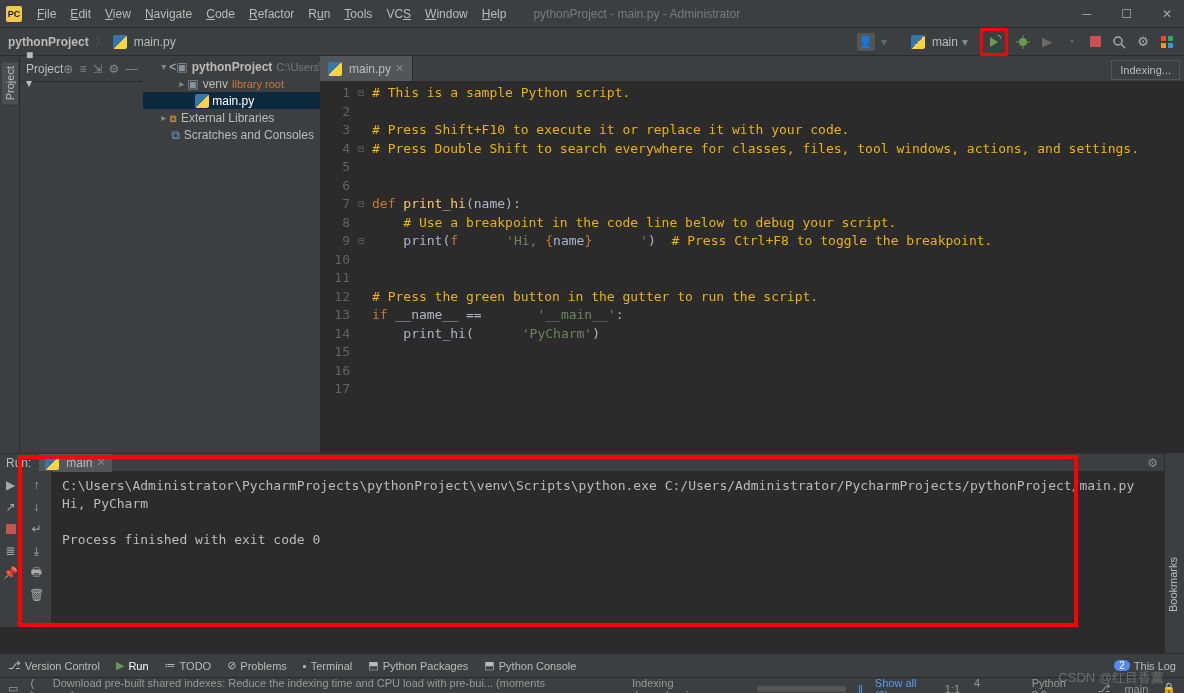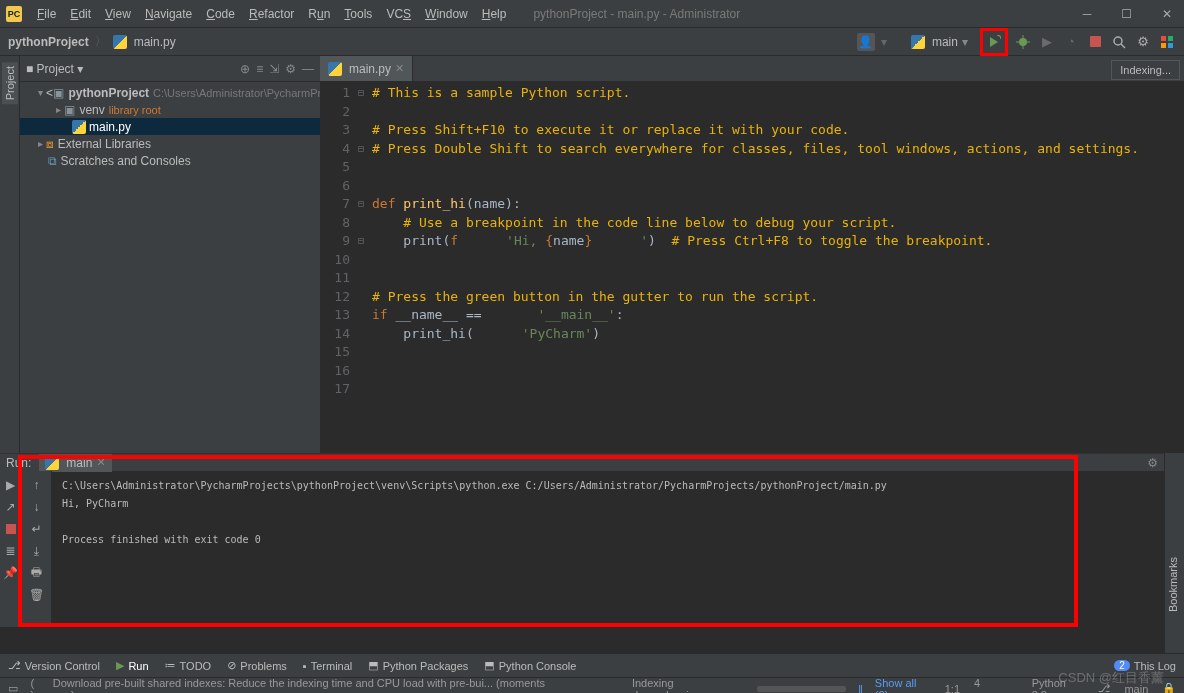--- a/index.html
+++ b/index.html
@@ -26,21 +26,21 @@
 .run-green { color: #6a9955; }
 .debug-green { color: #6a9955; }
 .stop-red { background: #c75450; width: 11px; height: 11px; border-radius: 1px; }
 .highlight-red { border: 3px solid #ff0000; padding: 2px; }
 
 .main { display: flex; height: 397px; }
 .left-gutter { width: 20px; background: #3c3f41; border-right: 1px solid #2b2b2b; display: flex; flex-direction: column; align-items: center; padding-top: 6px; gap: 12px; }
 .vtab { writing-mode: vertical-lr; transform: rotate(180deg); font-size: 11px; color: #bbb; padding: 4px 2px; cursor: pointer; }
 .vtab.active { background: #4b4f52; }
 
-.project-panel { width: 300px; background: #3c3f41; display: flex; flex-direction: column; }
+.project-panel { width: 300px; background: #3c3f41; display: flex; }
 .panel-header { height: 26px; display: flex; align-items: center; padding: 0 6px; border-bottom: 1px solid #2b2b2b; }
 .panel-tools { margin-left: auto; display: flex; gap: 6px; color: #888; font-size: 12px; }
 .panel-tools span { cursor: pointer; }
 .tree { padding: 2px 0; font-size: 12px; overflow: hidden; }
 .tree-row { display: flex; align-items: center; height: 17px; padding: 0 4px; cursor: pointer; white-space: nowrap; }
 .tree-row.selected { background: #0d293e; color: #fff; }
 .indent1 { padding-left: 18px; }
 .indent2 { padding-left: 36px; }
 .indent3 { padding-left: 52px; }
 .chev { color: #888; margin-right: 3px; font-size: 10px; }
@@ -69,21 +69,21 @@
 .run-border { position: absolute; border: 4px solid #ff0000; pointer-events: none; z-index: 5; }
 .run-header { height: 17px; background: #3c3f41; display: flex; align-items: center; padding: 0 6px; font-size: 12px; }
 .run-label { margin-right: 8px; }
 .run-tab { background: #515658; padding: 2px 6px; display: flex; align-items: center; gap: 4px; }
 .run-tools { margin-left: auto; display: flex; gap: 8px; color: #888; }
 .run-body { display: flex; height: 156px; }
 .run-side { width: 22px; display: flex; flex-direction: column; align-items: center; gap: 6px; padding-top: 6px; background: #3c3f41; border-right: 1px solid #2b2b2b; }
 .run-side2 { width: 30px; display: flex; flex-direction: column; align-items: center; gap: 6px; padding-top: 6px; background: #3c3f41; border-right: 1px solid #2b2b2b; }
 .rs-icon { width: 16px; height: 16px; display: flex; align-items: center; justify-content: center; color: #aaa; font-size: 12px; cursor: pointer; }
 .stop-sq { background: #c75450; width: 10px; height: 10px; }
-.console { flex: 1; padding: 6px 10px; font-family: Consolas, monospace; font-size: 10px; line-height: 18px; color: #bbb; white-space: pre-wrap; }
+.console { flex: 1; padding: 6px 10px; font-family: Consolas, monospace; font-size: 13px; line-height: 18px; color: #bbb; white-space: pre-wrap; }
 
 .right-gutter { position: absolute; right: 0; top: 453px; width: 20px; height: 200px; background: #3c3f41; border-left: 1px solid #2b2b2b; }
 .right-gutter .vtab { margin-top: 100px; }
 
 .bottom-tools { height: 24px; background: #3c3f41; border-top: 1px solid #2b2b2b; display: flex; align-items: center; padding: 0 8px; gap: 16px; font-size: 11px; color: #bbb; }
 .bt-item { display: flex; align-items: center; gap: 4px; cursor: pointer; }
 .bt-item.active { color: #fff; }
 .bt-right { margin-left: auto; display: flex; align-items: center; gap: 4px; }
 .evt-badge { background: #548af7; color: #fff; border-radius: 8px; padding: 0 5px; font-size: 10px; }
 

